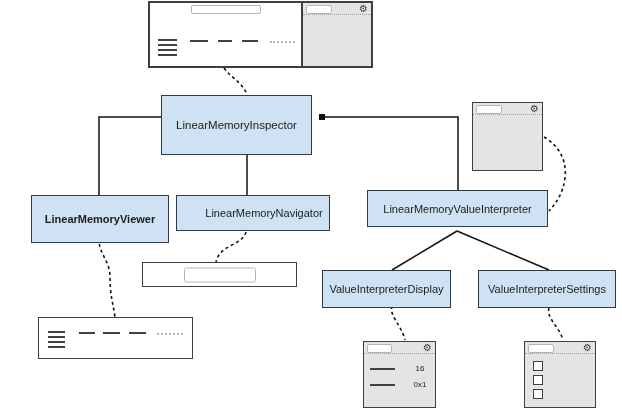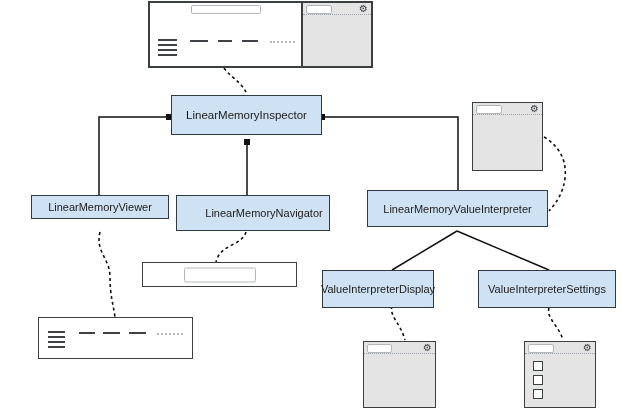--- a/index.html
+++ b/index.html
@@ -87,37 +87,37 @@
     </div>
   </div>
   <div class="gray" style="width:70px;border-left:2px solid #3b4043;box-sizing:border-box;">
     <div class="win-header">
       <div class="mini-input"></div>
       <span class="gear">⚙</span>
     </div>
   </div>
 </div>
 
-<div class="node" style="left:171px;top:95px;width:151px;height:40px;font-size:11.5px;">
+<div class="node" style="left:161px;top:95px;width:151px;height:60px;font-size:11.5px;">
   <span>LinearMemoryInspector</span>
 </div>
 
-<div class="node" style="left:31px;top:195px;width:138px;height:24px;">
+<div class="node" style="left:31px;top:195px;width:138px;height:48px;font-weight:bold;">
   <span>LinearMemoryViewer</span>
 </div>
 
 <div class="node" style="left:176px;top:195px;width:154px;height:36px;padding-left:22px;">
   <span>LinearMemoryNavigator</span>
 </div>
 
 <div class="node" style="left:367px;top:190px;width:181px;height:37px;">
   <span>LinearMemoryValueInterpreter</span>
 </div>
 
-<div class="node" style="left:322px;top:270px;width:112px;height:38px;">
+<div class="node" style="left:322px;top:270px;width:129px;height:38px;">
   <span>ValueInterpreterDisplay</span>
 </div>
 
 <div class="node" style="left:478px;top:270px;width:138px;height:38px;">
   <span>ValueInterpreterSettings</span>
 </div>
 
 <div class="mockwin gray" style="left:472px;top:102px;width:71px;height:69px;border-width:1.5px;">
   <div class="win-header">
     <div class="mini-input"></div>
@@ -142,20 +142,30 @@
     <span class="dash" style="width:17px;margin-left:9px;margin-top:1px;"></span>
     <span class="dotted-text" style="width:26px;margin-left:11px;margin-top:2px;"></span>
   </div>
 </div>
 
 <div class="mockwin gray" style="left:363px;top:341px;width:73px;height:67px;border-width:1.5px;">
   <div class="win-header">
     <div class="mini-input" style="width:23px;"></div>
     <span class="gear">⚙</span>
   </div>
+  <div style="padding-top:10px;">
+    <div class="disp-row">
+      <div class="line"></div>
+      <div class="val">16</div>
+    </div>
+    <div class="disp-row">
+      <div class="line"></div>
+      <div class="val">0x1</div>
+    </div>
+  </div>
 </div>
 
 <div class="mockwin gray" style="left:524px;top:341px;width:72px;height:67px;border-width:1.5px;">
   <div class="win-header">
     <div class="mini-input"></div>
     <span class="gear">⚙</span>
   </div>
   <div style="padding:7px 0 0 8px;">
     <div class="checkbox"></div>
     <div class="checkbox"></div>

